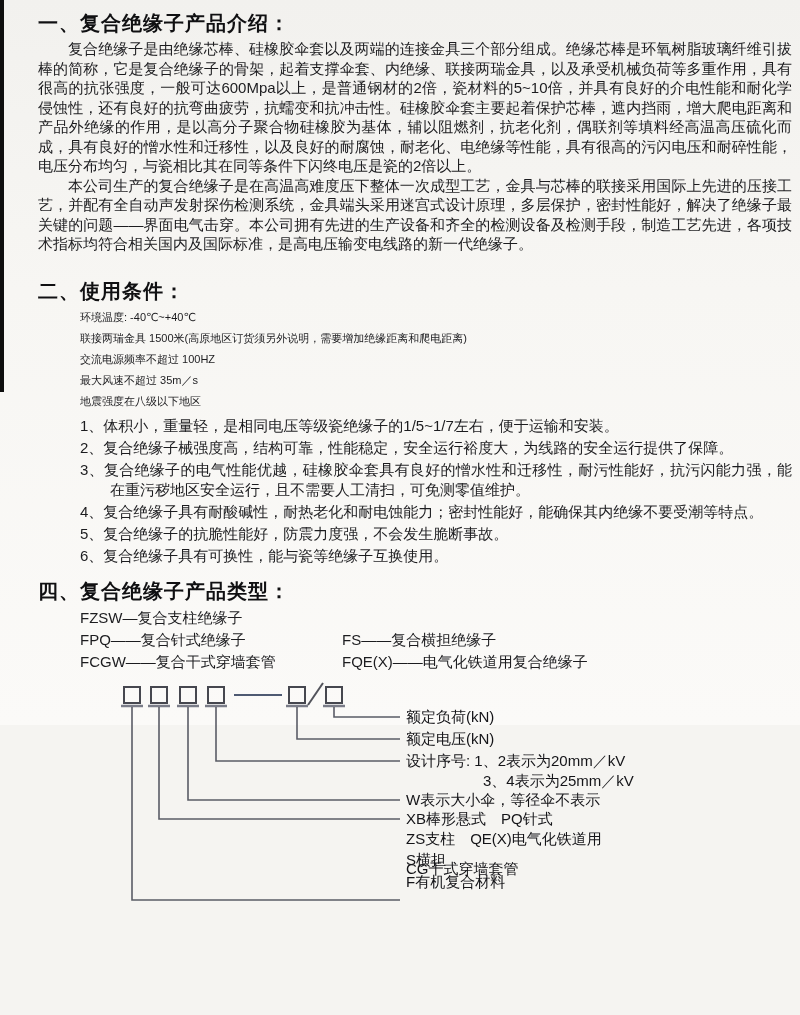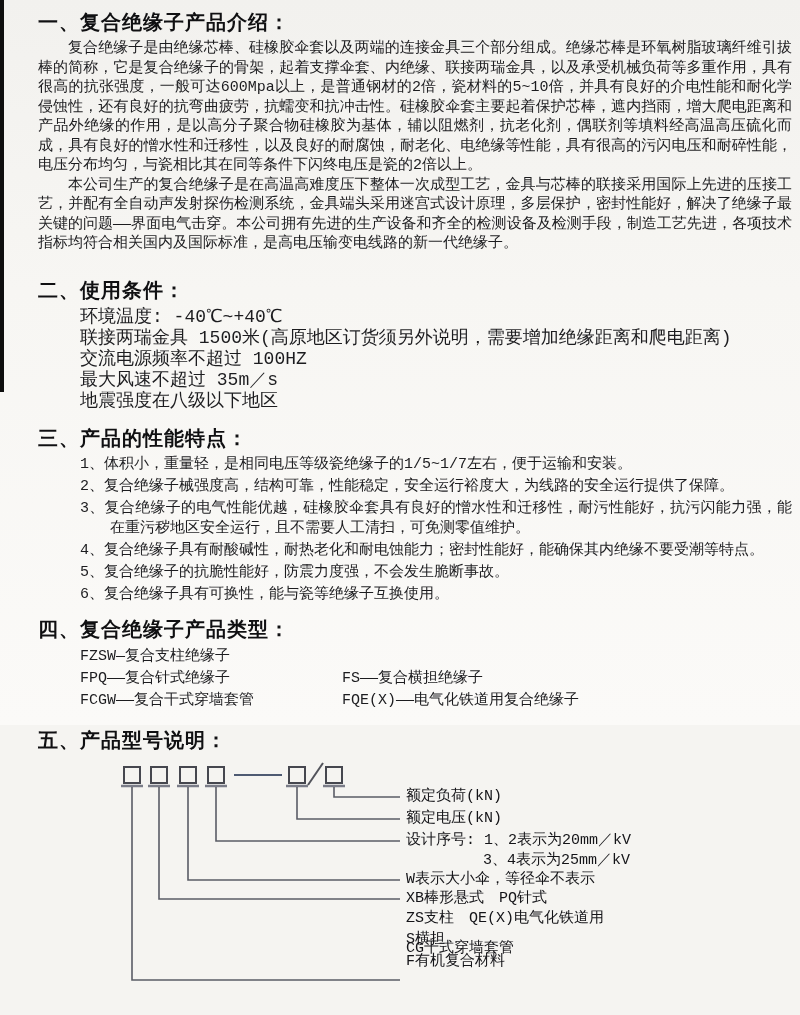--- a/index.html
+++ b/index.html
@@ -8,21 +8,20 @@
     background: #f5f4f1;
     font-family: "Liberation Sans", "DejaVu Sans", sans-serif;
     color: #1b1b1d;
     position: relative;
     overflow: hidden;
   }
   .page {
     position: relative;
     width: 800px; height: 725px;
     background: linear-gradient(180deg, #f2f1ee 0%, #f7f6f3 40%, #fbfaf8 100%);
-    font-family: Liberation Mono, monospace;
   }
   .scan-edge {
     position: absolute; left: 0; top: 0;
     width: 4px; height: 392px;
     background: #0e0e0e;
   }
   .content { padding: 12px 8px 0 38px; }
 
   h2.sec-title {
     font-size: 20px; line-height: 23px;
@@ -36,21 +35,21 @@
   .sec-model h2 { margin-top: 18px; }
 
   p.body-par {
     font-size: 15px; line-height: 19.5px;
     text-align: justify; text-indent: 2em;
     margin: 0; color: #1c1c1f;
   }
 
   ul.plain-list { list-style: none; margin: 4px 0 0 0; padding: 0 0 0 42px; }
   .sec-conditions li {
-    font-size: 18px; line-height: 21px; color: #1c1c1f;
+    font-size: 11px; line-height: 21px; color: #1c1c1f;
   }
   .sec-features li {
     font-size: 15px; line-height: 20px; color: #1c1c1f;
     padding-left: 2em; text-indent: -2em;
     margin-bottom: 2px; text-align: justify;
   }
 
   .types-rows { margin: 2px 0 0 42px; }
   .types-row { display: flex; font-size: 15px; line-height: 22px; color: #1c1c1f; }
   .types-cell-left { width: 262px; }
@@ -83,21 +82,20 @@
       <ul class="plain-list">
         <li>环境温度: -40℃~+40℃</li>
         <li>联接两瑞金具 1500米(高原地区订货须另外说明，需要增加绝缘距离和爬电距离)</li>
         <li>交流电源频率不超过 100HZ</li>
         <li>最大风速不超过 35m／s</li>
         <li>地震强度在八级以下地区</li>
       </ul>
     </section>
 
     <section class="sec-features">
-      <h2 class="sec-title">三、产品的性能特点：</h2>
       <ul class="plain-list">
         <li>1、体积小，重量轻，是相同电压等级瓷绝缘子的1/5~1/7左右，便于运输和安装。</li>
         <li>2、复合绝缘子械强度高，结构可靠，性能稳定，安全运行裕度大，为线路的安全运行提供了保障。</li>
         <li>3、复合绝缘子的电气性能优越，硅橡胶伞套具有良好的憎水性和迁移性，耐污性能好，抗污闪能力强，能在重污秽地区安全运行，且不需要人工清扫，可免测零值维护。</li>
         <li>4、复合绝缘子具有耐酸碱性，耐热老化和耐电蚀能力；密封性能好，能确保其内绝缘不要受潮等特点。</li>
         <li>5、复合绝缘子的抗脆性能好，防震力度强，不会发生脆断事故。</li>
         <li>6、复合绝缘子具有可换性，能与瓷等绝缘子互换使用。</li>
       </ul>
     </section>
 
@@ -112,21 +110,20 @@
           <div class="types-cell-right">FS——复合横担绝缘子</div>
         </div>
         <div class="types-row">
           <div class="types-cell-left">FCGW——复合干式穿墙套管</div>
           <div class="types-cell-right">FQE(X)——电气化铁道用复合绝缘子</div>
         </div>
       </div>
     </section>
 
     <section class="sec-model">
-      <h2 class="sec-title">五、产品型号说明：</h2>
       <div class="diagram">
         <svg width="800" height="243" viewBox="0 0 800 243">
           <g fill="none" stroke="#46474f" stroke-width="2">
             <rect x="86" y="8" width="16" height="16"></rect>
             <rect x="113" y="8" width="16" height="16"></rect>
             <rect x="142" y="8" width="16" height="16"></rect>
             <rect x="170" y="8" width="16" height="16"></rect>
             <rect x="251" y="8" width="16" height="16"></rect>
             <rect x="288" y="8" width="16" height="16"></rect>
           </g>

